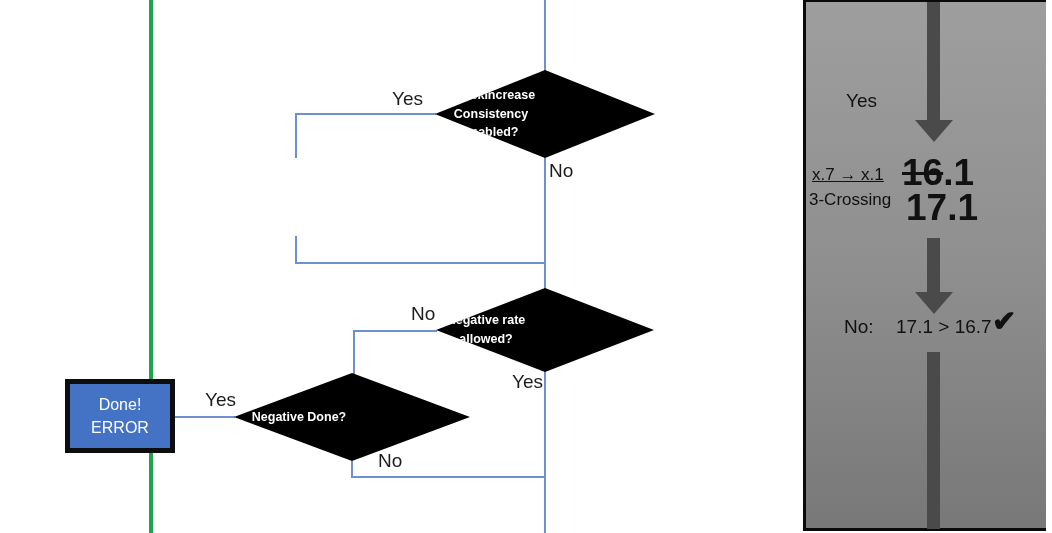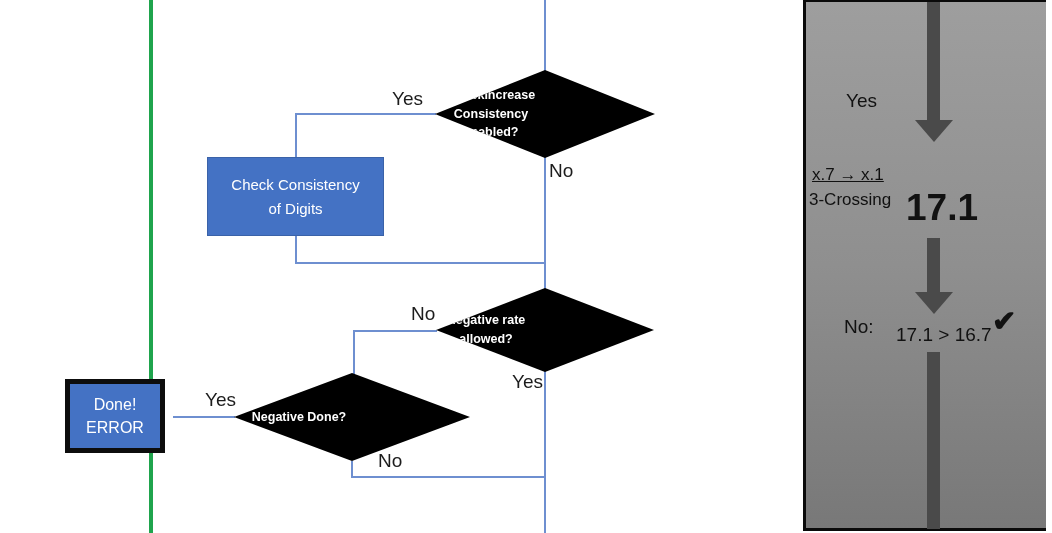--- a/index.html
+++ b/index.html
@@ -23,21 +23,21 @@
   .d2 .dtext{width:100px;}
   .d3{left:234px;top:373px;width:236px;height:88px;}
   .d3 .dtext{width:130px;}
 
   
   .proc{position:absolute;left:207px;top:157px;width:177px;height:79px;background:#4472C4;
     border:1px solid #3A62A8;box-sizing:border-box;display:flex;align-items:center;justify-content:center;}
   .proc span{color:#fff;font-size:15px;text-align:center;line-height:1.55;width:140px;}
 
   
-  .done{position:absolute;left:65px;top:379px;width:100px;height:74px;background:#4472C4;
+  .done{position:absolute;left:65px;top:379px;width:110px;height:74px;background:#4472C4;
     border:5px solid #0d0d0d;box-sizing:border-box;display:flex;flex-direction:column;
     align-items:center;justify-content:center;}
   .done div{color:#fff;font-size:16px;line-height:1.45;text-align:center;}
 
   
   .edge-label{position:absolute;font-size:19px;color:#1c1c1c;white-space:nowrap;}
 
   
   .panel{position:absolute;left:803px;top:0;width:243px;height:531px;box-sizing:border-box;
     border-left:3px solid #0a0a0a;border-top:2px solid #0a0a0a;border-bottom:3px solid #0a0a0a;
@@ -75,23 +75,20 @@
   <div class="edge-label" style="left:549px;top:160px;">No</div>
   <div class="edge-label" style="left:411px;top:303px;">No</div>
   <div class="edge-label" style="left:512px;top:371px;">Yes</div>
   <div class="edge-label" style="left:205px;top:389px;">Yes</div>
   <div class="edge-label" style="left:378px;top:450px;">No</div>
 
   <div class="diamond d1">
     <div class="dtext">CheckIncrease Consistency enabled?</div>
   </div>
 
-  <div class="proc">
-    <span>Check Consistency of Digits</span>
-  </div>
 
   <div class="diamond d2">
     <div class="dtext">Negative rate allowed?</div>
   </div>
 
   <div class="diamond d3">
     <div class="dtext">Negative Done?</div>
   </div>
 
   <div class="done">
@@ -102,26 +99,27 @@
   <div class="panel">
 
     <div class="shaft" style="left:121px;top:0;height:118px;"></div>
     <div class="head" style="left:109px;top:118px;"></div>
 
     <div class="p-label" style="left:40px;top:88px;">Yes</div>
 
     <div class="p-rule" style="left:6px;top:163px;text-decoration:underline;">x.7 → x.1</div>
     <div class="p-rule" style="left:3px;top:188px;">3-Crossing</div>
 
+    <div class="p-num" style="left:96px;top:152px;"><span class="strike">16</span><span>.1</span></div>
     <div class="p-num" style="left:100px;top:187px;">17.1</div>
 
     <div class="shaft" style="left:121px;top:236px;height:54px;"></div>
     <div class="head" style="left:109px;top:290px;"></div>
 
     <div class="p-label" style="left:38px;top:314px;text-align:center;">No:</div>
-    <div class="p-label" style="left:90px;top:314px;margin-top:8px;">17.1 &gt; 16.7</div>
+    <div class="p-label" style="left:90px;top:314px;">17.1 &gt; 16.7</div>
     <div class="p-check" style="left:186px;top:305px;">✔</div>
 
     <div class="shaft" style="left:121px;top:350px;height:177px;"></div>
 
   </div>
 
 </div>
 
 </body></html>

